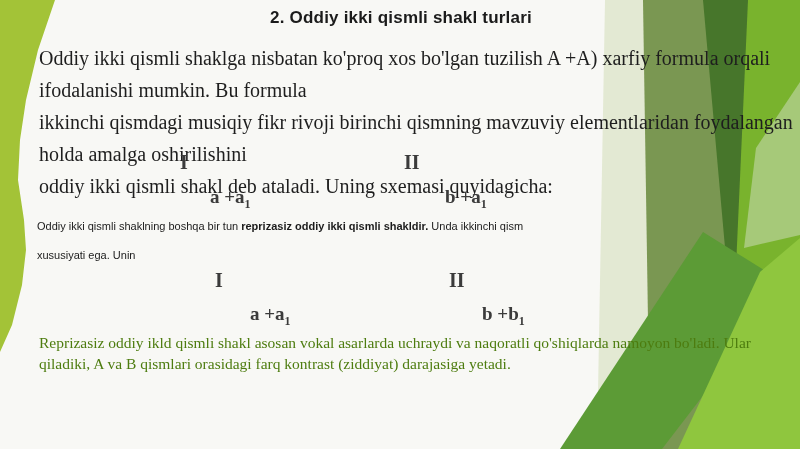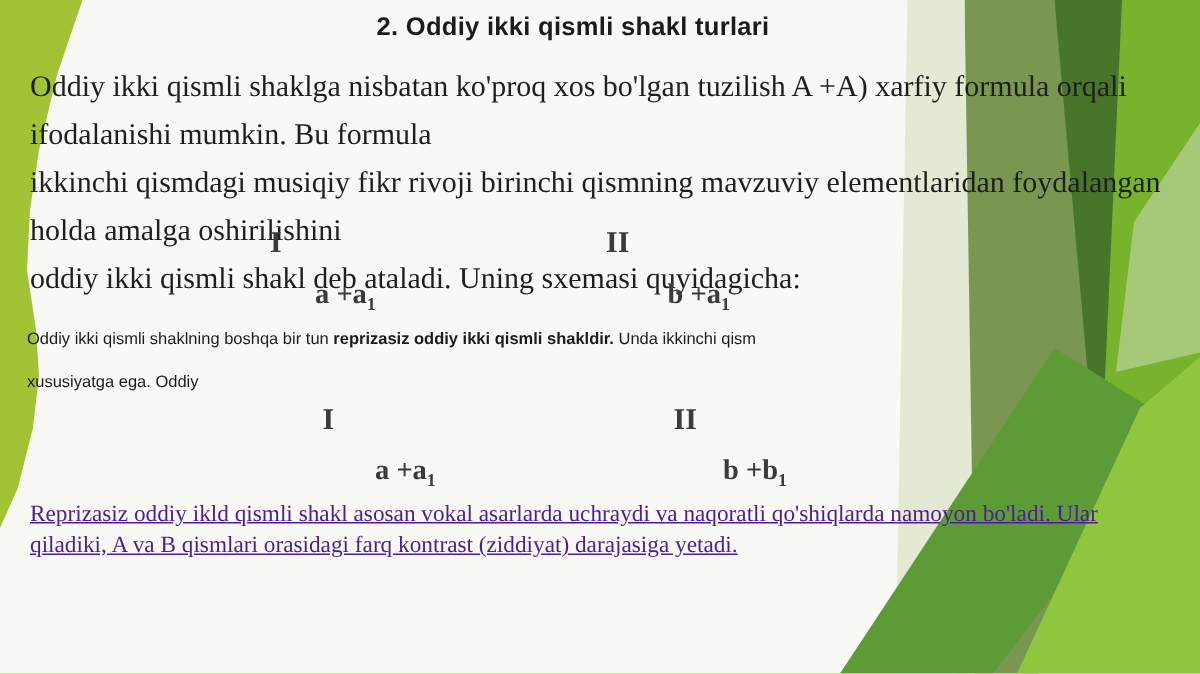--- a/index.html
+++ b/index.html
@@ -29,41 +29,41 @@
   .decor-lighttri {
     clip-path: polygon(756px 148px, 800px 82px, 800px 235px, 744px 248px);
   }
   .decor-medium {
     clip-path: polygon(703px 232px, 788px 285px, 662px 449px, 560px 449px);
   }
   .decor-corner {
     clip-path: polygon(800px 238px, 800px 449px, 678px 449px, 760px 272px);
   }
 
-  .txt { position:absolute; z-index:2; }
+  .txt { position:absolute; z-index:2;padding-left:19px; }
 
   .title {
     top:8px; left:0; width:764px; text-align:center;
     font-size:17px; font-weight:bold; color:#1b1b1b;
     letter-spacing:0.2px;
   }
   .p1 {
     left:20px; top:42px; width:762px;
     font-family:"Liberation Serif", serif;
     font-size:20px; line-height:32px; color:#1e1e1e;
   }
   .p2 {
     left:18px; top:212px; width:750px;
     font-size:11px; line-height:29px; color:#1b1b1b;
   }
   .p2 .bold { font-weight:700; }
   .p3 {
     left:20px; top:332px; width:762px;
     font-family:"Liberation Serif", serif;
-    font-size:15.5px; line-height:21px; color:#4c1d95;text-decoration:underline;
+    font-size:15.5px; line-height:21px; color:#4d7c0f;
   }
 
   .schema {
     position:absolute; z-index:2;
     font-family:"Liberation Serif", serif; font-weight:bold; color:#3b3b3b;
   }
   .numeral { font-size:20px; }
   .formula { font-size:19px; }
   .formula sub { font-size:12px; }
 
@@ -99,21 +99,21 @@
     <div>oddiy ikki qismli shakl deb ataladi. Uning sxemasi quyidagicha:</div>
   </div>
 
   <span class="schema numeral s1-left-num">I</span>
   <span class="schema numeral s1-right-num">II</span>
   <span class="schema formula s1-left-f"><span>a +a</span><sub>1</sub></span>
   <span class="schema formula s1-right-f"><span>b +a</span><sub>1</sub></span>
 
   <div class="txt p2">
     <div><span>Oddiy ikki qismli shaklning boshqa bir tun </span><span class="bold">reprizasiz oddiy ikki qismli shakldir.</span><span> Unda ikkinchi qism</span></div>
-    <div>xususiyatga ega. Oddiy</div>
+    <div>xususiyati ega. Unin</div>
   </div>
 
   <span class="schema numeral s2-left-num">I</span>
   <span class="schema numeral s2-right-num">II</span>
   <span class="schema formula s2-left-f"><span>a +a</span><sub>1</sub></span>
   <span class="schema formula s2-right-f"><span>b +b</span><sub>1</sub></span>
 
   <div class="txt p3">
     <div>Reprizasiz oddiy ikld qismli shakl asosan vokal asarlarda uchraydi va naqoratli qo'shiqlarda namoyon bo'ladi. Ular</div>
     <div>qiladiki, A va B qismlari orasidagi farq kontrast (ziddiyat) darajasiga yetadi.</div>

